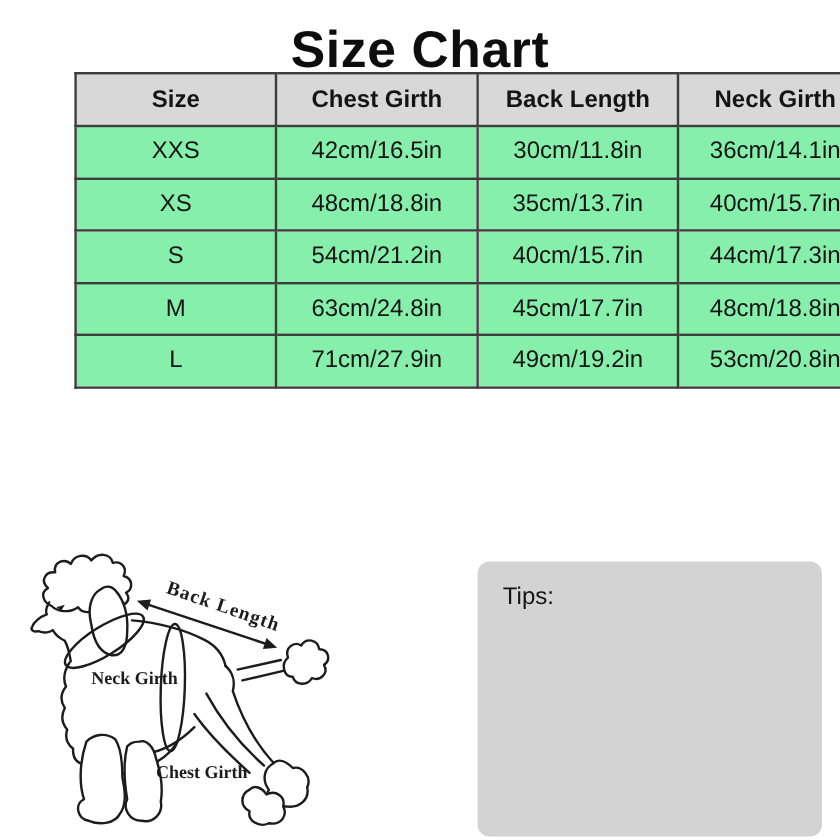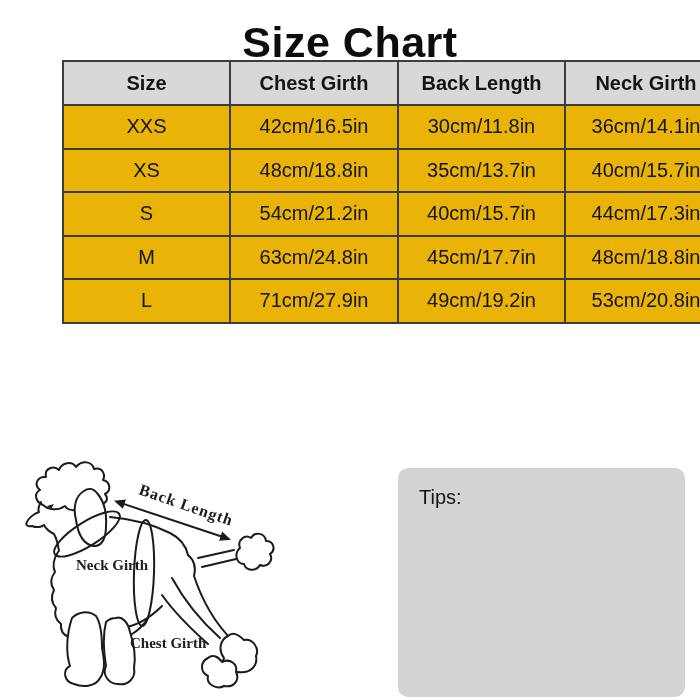--- a/index.html
+++ b/index.html
@@ -13,21 +13,21 @@
   }
   table.size-table{
     position:absolute;left:18px;top:60px;width:664px;
     border-collapse:collapse;table-layout:fixed;margin-left:44px;
   }
   .size-table th,.size-table td{
     border:2px solid #3d3d3d;text-align:center;vertical-align:middle;
     font-size:20px;color:#141414;padding:0;overflow:hidden;white-space:nowrap;
   }
   .size-table th{background:#d8d8d8;height:42px;font-weight:bold;}
-  .size-table td{height:41.5px;font-weight:normal;background:#eab308;}
+  .size-table td{height:41.5px;font-weight:normal;background:#86efac;}
   .tips-box{
     position:absolute;left:398px;top:468px;width:287px;height:229px;
     background:#d3d3d3;border-radius:10px;box-sizing:border-box;
     padding:12px 12px 16px 21px;
   }
   .tips-heading,.tips-body{font-size:20px;line-height:35px;color:#141414;}
   .dog-svg{position:absolute;left:2px;top:460px;}
   .dog-svg .ink{stroke:#1c1c1c;fill:none;stroke-width:2;stroke-linecap:round;stroke-linejoin:round;}
   .dog-svg .blob{fill:#ffffff;}
   .dog-svg .solid{fill:#1c1c1c;stroke:none;}

